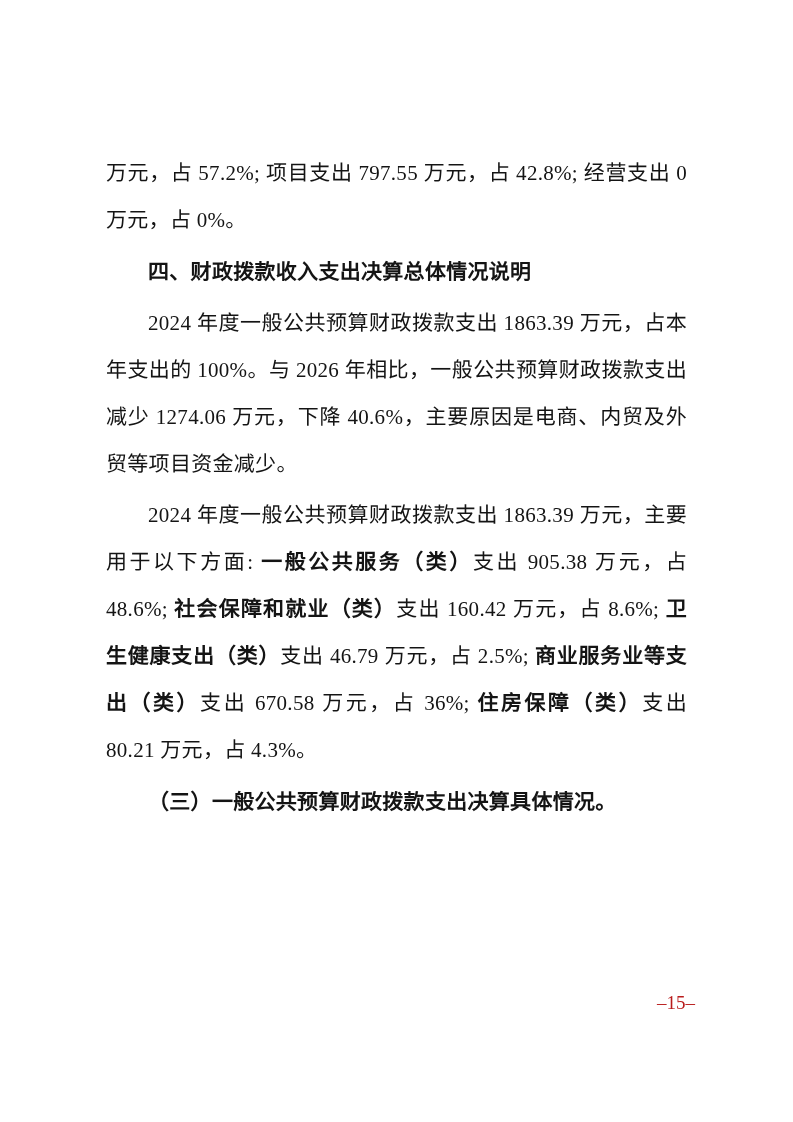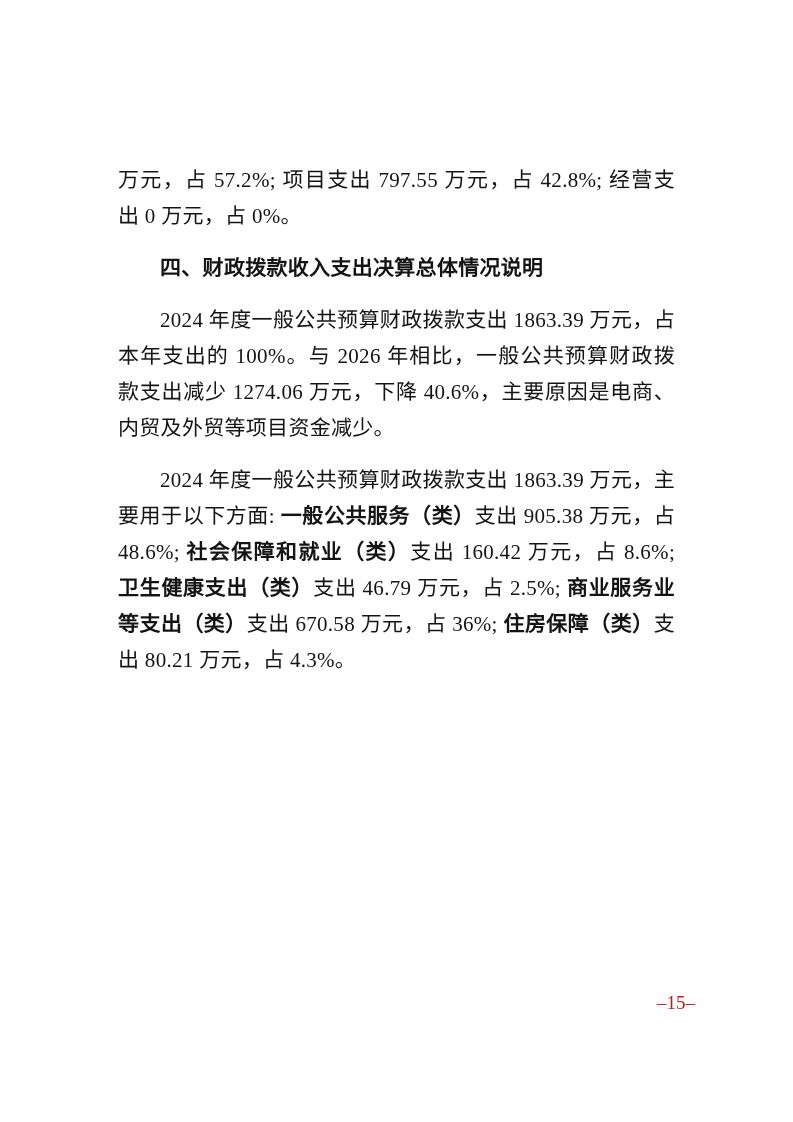--- a/index.html
+++ b/index.html
@@ -14,25 +14,25 @@
     background: #ffffff;
     overflow: hidden;
   }
   .content {
     position: absolute;
     left: 102px;
     top: 146px;
     width: 589px;
   }
   .para {
-    margin: 16px;
+    margin: 4px;
     padding: 0;
     font-family: "Liberation Serif", "DejaVu Serif", serif;
     font-size: 21px;
-    line-height: 36px;
+    line-height: 47px;
     color: #141414;
     text-align: justify;
     text-justify: inter-ideograph;
     letter-spacing: 0.3px;
   }
   .para.indent {
     text-indent: 2em;
   }
   .style-heading1, .style-heading2 {
     font-family: "Liberation Sans", "DejaVu Sans", sans-serif;
@@ -58,15 +58,16 @@
 </style>
 </head>
 <body>
 
 <div class="page">
   <div class="content" id="paragraphs">
       <p class="para style-body"><span class="run">万元，占 57.2%; 项目支出 797.55 万元，占 42.8%; 经营支出 0 万元，占 0%。</span></p>
       <p class="para style-heading1 indent"><span class="run run-bold">四、财政拨款收入支出决算总体情况说明</span></p>
       <p class="para style-body indent"><span class="run">2024 年度一般公共预算财政拨款支出 1863.39 万元，占本年支出的 100%。与 2026 年相比，一般公共预算财政拨款支出减少 1274.06 万元，下降 40.6%，主要原因是电商、内贸及外贸等项目资金减少。</span></p>
       <p class="para style-body indent"><span class="run">2024 年度一般公共预算财政拨款支出 1863.39 万元，主要用于以下方面: </span><span class="run run-bold">一般公共服务（类）</span><span class="run">支出 905.38 万元，占 48.6%; </span><span class="run run-bold">社会保障和就业（类）</span><span class="run">支出 160.42 万元，占 8.6%; </span><span class="run run-bold">卫生健康支出（类）</span><span class="run">支出 46.79 万元，占 2.5%; </span><span class="run run-bold">商业服务业等支出（类）</span><span class="run">支出 670.58 万元，占 36%; </span><span class="run run-bold">住房保障（类）</span><span class="run">支出 80.21 万元，占 4.3%。</span></p>
+      <p class="para style-heading2 indent"><span class="run run-bold">（三）一般公共预算财政拨款支出决算具体情况。</span></p>
     </div>
   <div class="footer">–15–</div>
 </div>
 
 </body></html>

